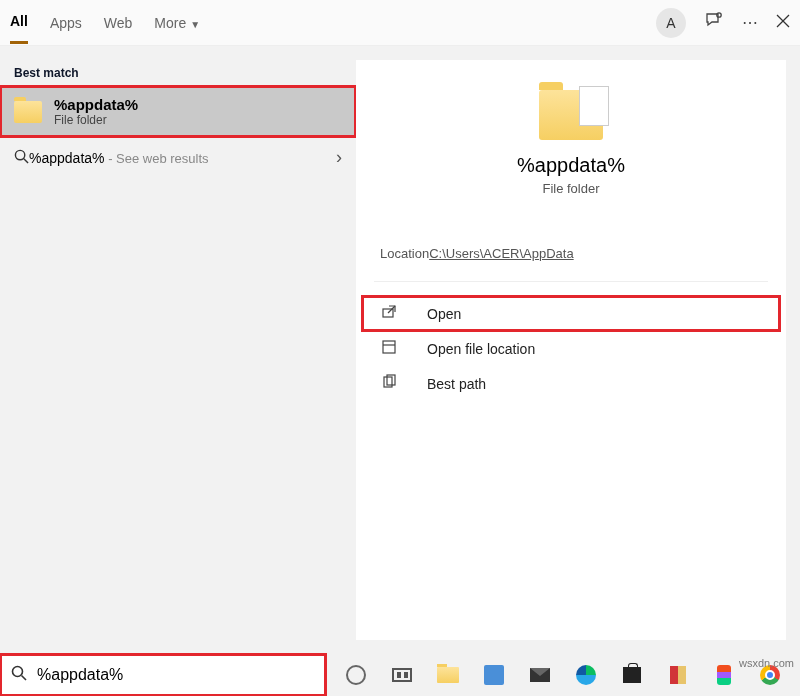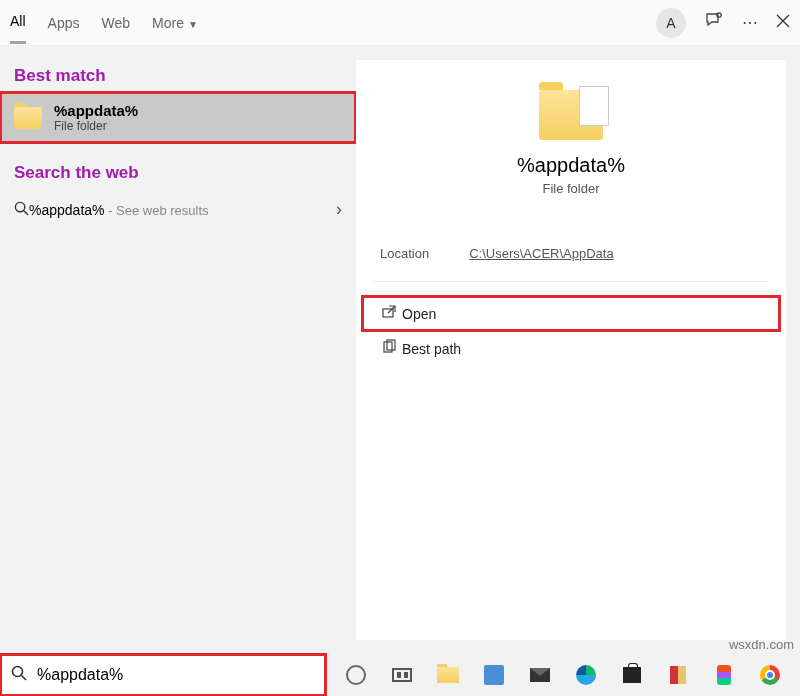--- a/index.html
+++ b/index.html
@@ -2,32 +2,32 @@
 <html><head>
 <meta charset="utf-8">
 <style>
   * { box-sizing: border-box; margin: 0; padding: 0; font-family: "Segoe UI", Arial, sans-serif; }
   body { width: 800px; height: 696px; background: #f2f2f2; position: relative; overflow: hidden; }
 
   
   .header { display: flex; align-items: center; height: 46px; background: #fafafa; padding: 0 10px; border-bottom: 1px solid #eee; }
   .tabs { display: flex; gap: 22px; align-items: center; flex: 1; }
   .tab { font-size: 14px; color: #666; padding: 12px 0; cursor: pointer; }
-  .tab.active { color: #000; border-bottom: 3px solid #a3a3a3; font-weight: 400; }
+  .tab.active { color: #000; border-bottom: 3px solid #a16207; font-weight: 700; }
   .more-caret { display:inline-block; margin-left:4px; font-size:10px; color:#666; }
   .header-actions { display: flex; align-items: center; gap: 18px; }
   .avatar { width: 30px; height: 30px; border-radius: 50%; background: #e6e6e6; display:flex; align-items:center; justify-content:center; font-size:14px; color:#333; }
   .icon-btn { font-size: 16px; color: #444; cursor: pointer; }
 
   
   .content { display: flex; height: calc(100% - 46px - 42px); }
   .left { width: 356px; background: #f2f2f2; padding-top: 14px; }
   .right { flex: 1; background: #fff; margin: 14px 14px 14px 0; position: relative; }
 
-  .section-label { font-size: 17px; font-weight: 600; color: #a21caf; padding: 6px 14px; }
+  .section-label { font-size: 12px; font-weight: 600; color: #0f172a; padding: 6px 14px; }
 
   .best-match { display: flex; align-items: center; gap: 12px; padding: 10px 14px; background: #c9c9c9; cursor:pointer; position: relative; }
   .best-match.hl { outline: 3px solid #e3262d; outline-offset: -2px; }
   .folder-small { width: 28px; height: 22px; background: linear-gradient(#fde39a,#f6cf62); border-radius: 2px; position: relative; }
   .folder-small::before { content:""; position:absolute; top:-4px; left:0; width:12px; height:4px; background:#f6cf62; border-radius:2px 2px 0 0; }
   .bm-title { font-size: 15px; font-weight: 600; color: #000; }
   .bm-sub { font-size: 12px; color: #444; }
 
   .web-row { display:flex; align-items:center; justify-content:space-between; padding: 10px 14px; cursor:pointer; }
   .web-left { display:flex; align-items:flex-start; }
@@ -37,27 +37,27 @@
   .chev { font-size:18px; color:#555; }
 
   
   .preview-head { text-align:center; padding-top: 30px; }
   .folder-big { width: 64px; height: 50px; margin: 0 auto 14px; background: linear-gradient(#fde39a,#f6cf62); border-radius: 3px; position: relative; }
   .folder-big::before { content:""; position:absolute; top:-8px; left:0; width:24px; height:8px; background:#f6cf62; border-radius:3px 3px 0 0; }
   .paper { position:absolute; right:-6px; top:-4px; width:30px; height:40px; background:#fff; border:1px solid #ccc; }
   .prev-title { font-size: 20px; color:#000; }
   .prev-sub { font-size: 13px; color:#555; margin-top: 4px; }
 
-  .loc-row { display:flex; gap: 40px; padding: 50px 24px 20px; font-size: 13px; color:#555; }
+  .loc-row { display:flex; padding: 50px 24px 20px; font-size: 13px; color:#555; }
   .loc-val { color:#555; text-decoration: underline; text-align: center; }
 
   .sep { height:1px; background:#eee; margin: 0 18px 14px; }
 
   .action-list { padding: 0 6px; }
-  .action { display:flex; align-items:center; gap: 4px; padding: 8px 18px; font-size: 14px; color:#222; cursor:pointer; }
+  .action { display:flex; align-items:center; gap: 29px; padding: 8px 18px; font-size: 14px; color:#222; cursor:pointer; }
   .action.hl { outline: 3px solid #e3262d; outline-offset: -2px; }
   .a-ico { width: 18px; text-align:center; color:#444; font-size:15px; }
 
   
   .bottom { position:absolute; bottom:0; left:0; right:0; height:42px; display:flex; align-items:center; background:#f2f2f2; }
   .search-box { width: 356px; height: 100%; background:#fff; border:1px solid #666; display:flex; align-items:center; padding: 0 10px; gap:10px; outline: 3px solid #e3262d; outline-offset:-2px; }
   .search-box input { border:none; outline:none; font-size:16px; flex:1; background:transparent; }
   .taskbar { flex:1; display:flex; align-items:center; gap:18px; padding: 0 16px; }
   .tb-ico { width:28px; height:28px; display:flex; align-items:center; justify-content:center; font-size:16px; cursor:pointer; }
   .cortana-ring { width:20px; height:20px; border:2px solid #666; border-radius:50%; }
@@ -68,21 +68,21 @@
   .store::before{content:"";position:absolute;top:-4px;left:5px;width:8px;height:4px;border:1px solid #222;border-bottom:none;border-radius:3px 3px 0 0;}
   .mail { width:20px; height:14px; background:#333; clip-path: polygon(0 0,100% 0,100% 100%,0 100%); position:relative;}
   .mail::after{content:"";position:absolute;top:0;left:0;right:0;border-left:10px solid transparent;border-right:10px solid transparent;border-top:8px solid #666;}
   .chrome{width:20px;height:20px;border-radius:50%;background:conic-gradient(#ea4335 0 33%,#34a853 33% 66%,#fbbc05 66% 100%);position:relative;}
   .chrome::after{content:"";position:absolute;inset:5px;background:#4285f4;border-radius:50%;border:2px solid #fff;}
   .wordpad{width:20px;height:20px;background:#4a8fd8;border-radius:2px;}
   .figma{width:14px;height:20px;background:linear-gradient(#f24e1e 0 33%,#a259ff 33% 66%,#0acf83 66% 100%);border-radius:3px;}
   .pwr{width:16px;height:18px;background:linear-gradient(90deg,#d13438 50%,#e8c46b 50%);}
   .taskview{width:20px;height:14px;border:2px solid #555;position:relative;}
   .taskview::after{content:"";position:absolute;left:3px;top:2px;width:4px;height:6px;background:#555;box-shadow:7px 0 #555;}
-  .watermark{position:absolute;bottom:44px;right:6px;font-size:13px;color:#777;text-align:center;}
+  .watermark{position:absolute;bottom:27px;right:6px;font-size:11px;color:#777;text-align:center;}
 </style>
 </head>
 <body>
 
 <div class="header">
   <div class="tabs">
     <div class="tab active">All</div>
     <div class="tab">Apps</div>
     <div class="tab">Web</div>
     <div class="tab"><span>More</span><span class="more-caret">▼</span></div>
@@ -109,21 +109,20 @@
   <div class="left">
     <div class="section-label">Best match</div>
     <div class="best-match hl">
       <div class="folder-small"></div>
       <div>
         <div class="bm-title">%appdata%</div>
         <div class="bm-sub">File folder</div>
       </div>
     </div>
 
-    <div class="section-label" style="margin-top:14px">Search the web</div>
     <div class="web-row">
       <div class="web-left">
         <span class="search-ico-sm">
           <svg width="15" height="15" viewBox="0 0 16 16" fill="none" stroke="#333" stroke-width="1.5">
               <circle cx="6.5" cy="6.5" r="5"></circle>
               <line x1="10.5" y1="10.5" x2="15" y2="15"></line>
             </svg>
         </span>
         <span>
           <span class="web-label">%appdata%</span><span class="web-hint"> - See web results</span>
@@ -150,20 +149,29 @@
     <div class="action-list">
       <div class="action hl">
         <span class="a-ico">
           <svg width="16" height="16" viewBox="0 0 16 16" fill="none" stroke="#444" stroke-width="1.2">
               <rect x="2" y="5" width="10" height="8"></rect>
               <path d="M8 2h6v6"></path>
               <path d="M14 2 7 9"></path>
             </svg>
         </span>
         <span>Open</span>
+      </div>
+      <div class="action">
+        <span class="a-ico">
+          <svg width="16" height="16" viewBox="0 0 16 16" fill="none" stroke="#444" stroke-width="1.2">
+              <rect x="2" y="2" width="12" height="12"></rect>
+              <path d="M2 6h12"></path>
+            </svg>
+        </span>
+        <span>Open file location</span>
       </div>
       <div class="action">
         <span class="a-ico">
           <svg width="16" height="16" viewBox="0 0 16 16" fill="none" stroke="#444" stroke-width="1.2">
               <rect x="3" y="3" width="8" height="10"></rect>
               <rect x="6" y="1" width="8" height="10"></rect>
             </svg>
         </span>
         <span>Best path</span>
       </div>

